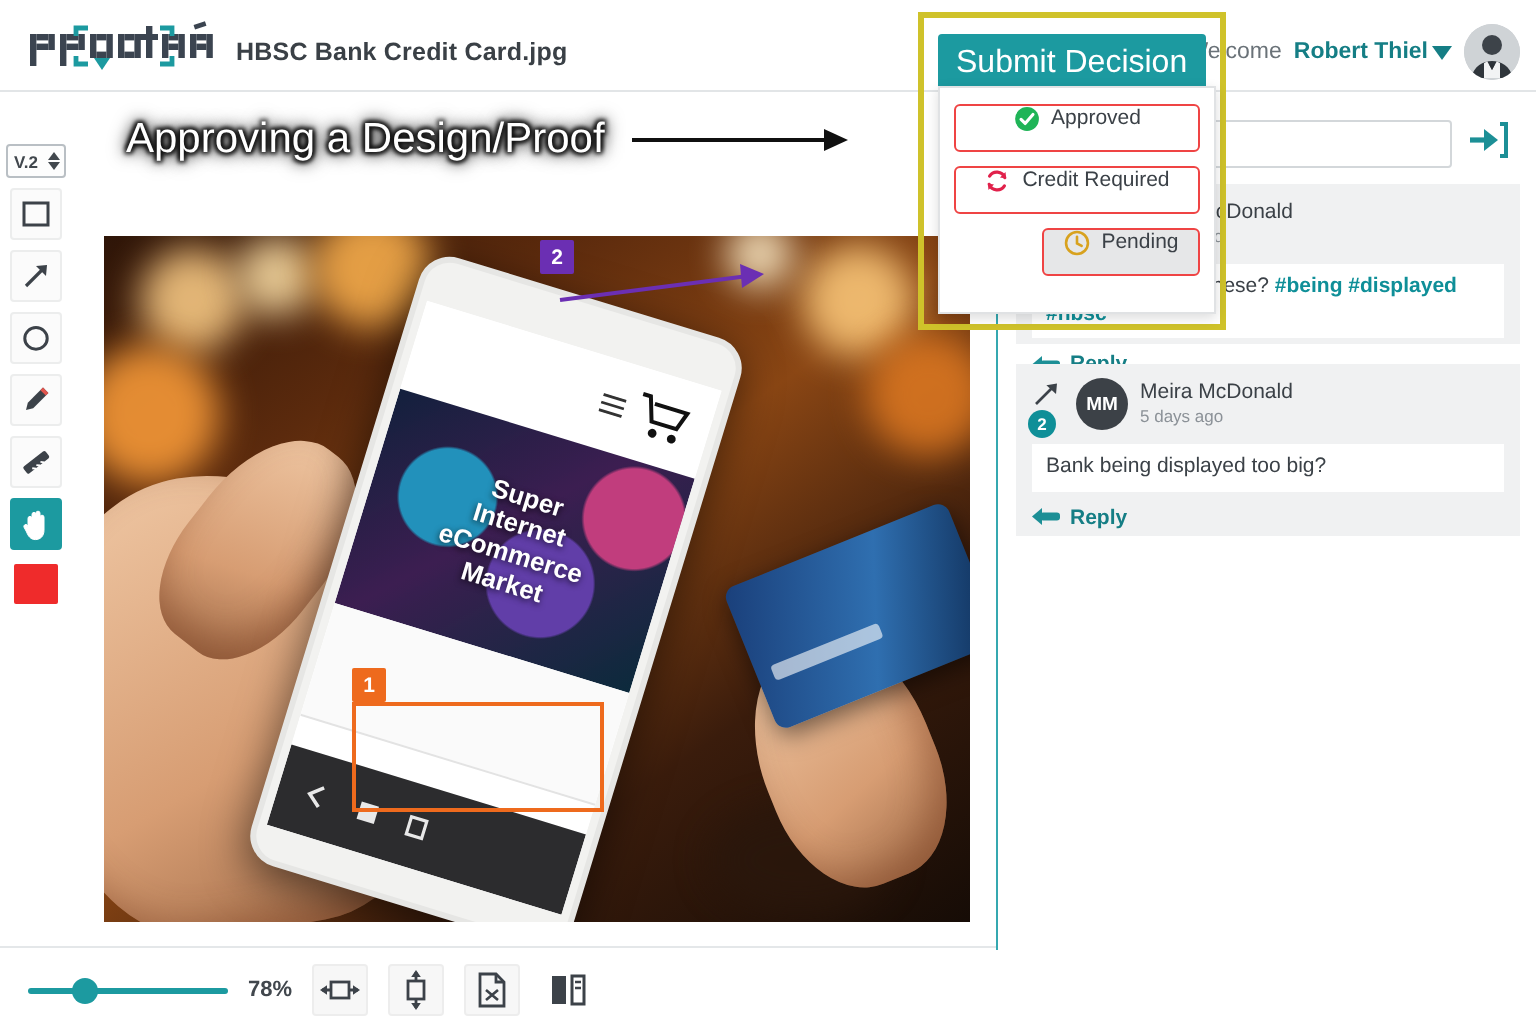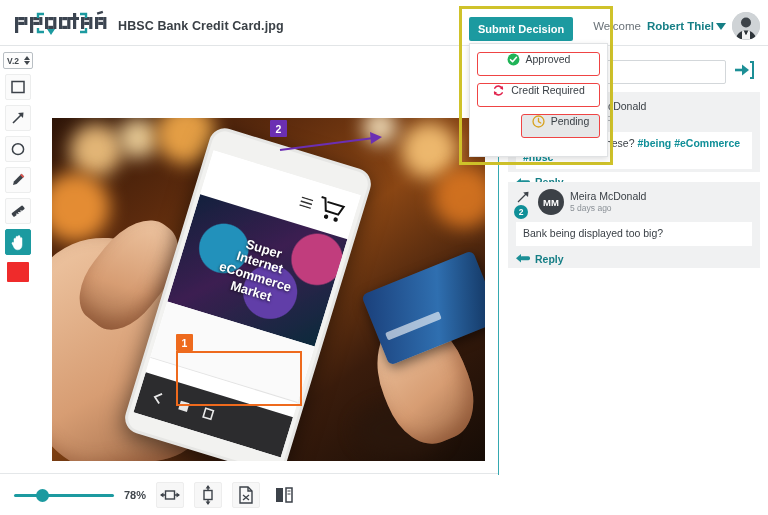--- a/index.html
+++ b/index.html
@@ -61,21 +61,21 @@
     position: absolute; left: 0; top: 52px;
     width: 36px;
     display: flex; flex-direction: column; align-items: center; gap: 5px;
   }
   #version-select {
     width: 30px; height: 17px;
     border: 1px solid #b9bfc4; border-radius: 2px;
     background: #fdfdfd;
     display: flex; align-items: center; justify-content: space-between;
     padding: 0 2px 0 3px;
-    font-size: 8.5px; color: #41474d; font-weight: bold;
+    font-size: 8.5px; color: #41474d; font-weight: bold; margin-top: 20px;
   }
   .spin { display:flex; flex-direction:column; gap:1px; line-height:0; }
   .spin i {
     display:block; width:0; height:0;
     border-left: 3px solid transparent;
     border-right: 3px solid transparent;
   }
   .spin .up { border-bottom: 4px solid #41474d; }
   .spin .dn { border-top: 4px solid #41474d; }
 
@@ -302,21 +302,21 @@
   #decision-wrap {
     position: absolute; left: 459px; top: 6px;
     width: 154px; height: 159px;
     border: 3px solid #cfc22a;
     background: transparent;
     z-index: 60;
   }
   #decision-btn {
     position: absolute; left: 7px; top: 8px;
     background: #1c9aa0; color: #ffffff;
-    font-size: 11px; font-weight: bold;
+    font-size: 16px; font-weight: normal;
     padding: 6px 9px; border-radius: 2px;
     white-space: nowrap;
   }
   #decision-menu {
     position: absolute; left: 7px; top: 34px;
     width: 139px; height: 114px;
     background: #ffffff;
     border: 1px solid #e0e2e4;
     box-shadow: 0 2px 6px rgba(0,0,0,.14);
     padding: 8px 7px;
@@ -521,20 +521,27 @@
         <path d="M104 9 L92 4 L93 16z" fill="#6b2fb3"></path>
       </svg>
 
       <div id="anno-rect"></div>
 
       <div class="marker" id="marker-1">1</div>
       <div class="marker" id="marker-2">2</div>
     </div>
   </div>
 
+  <div id="callout">
+    <div id="callout-text">Approving a Design/Proof</div>
+    <svg id="callout-arrow" width="110" height="16" viewBox="0 0 110 16">
+      <path d="M0 8 H100" stroke="#101010" stroke-width="2" fill="none"></path>
+      <path d="M108 8 L96 2.5 L96 13.5z" fill="#101010"></path>
+    </svg>
+  </div>
 
   <div id="bottombar">
     <div id="zoom-slider">
       <div id="zoom-track"></div>
       <div id="zoom-thumb"></div>
     </div>
     <div id="zoom-value">78%</div>
 
     <div class="fitbtn">
       <svg width="20" height="14" viewBox="0 0 20 14">
@@ -594,21 +601,21 @@
           <path d="M12.5 1.8 L12 7 L7.2 2.6z" fill="#3c4249"></path>
         </svg>
         <span class="c-avatar">MM</span>
         <span class="c-meta">
           <span class="c-author">Meira McDonald</span>
           <span class="c-time">5 days ago</span>
         </span>
       </div>
       <div class="c-body">
         <span>Can you remove these? </span><span class="tag">#being</span>
-        <span class="tag">#eCommerce</span>
+        <span class="tag">#displayed</span>
         <span class="tag">#hbsc</span>
       </div>
       <div class="c-reply">
         <svg width="14" height="11" viewBox="0 0 14 11">
           <path d="M5 1 L0 5.2 L5 9.5z" fill="#1c8f96"></path>
           <rect x="4" y="3.2" width="10" height="4" rx="1.6" fill="#1c8f96"></rect>
         </svg>
         <span>Reply</span>
       </div>
     </div>

